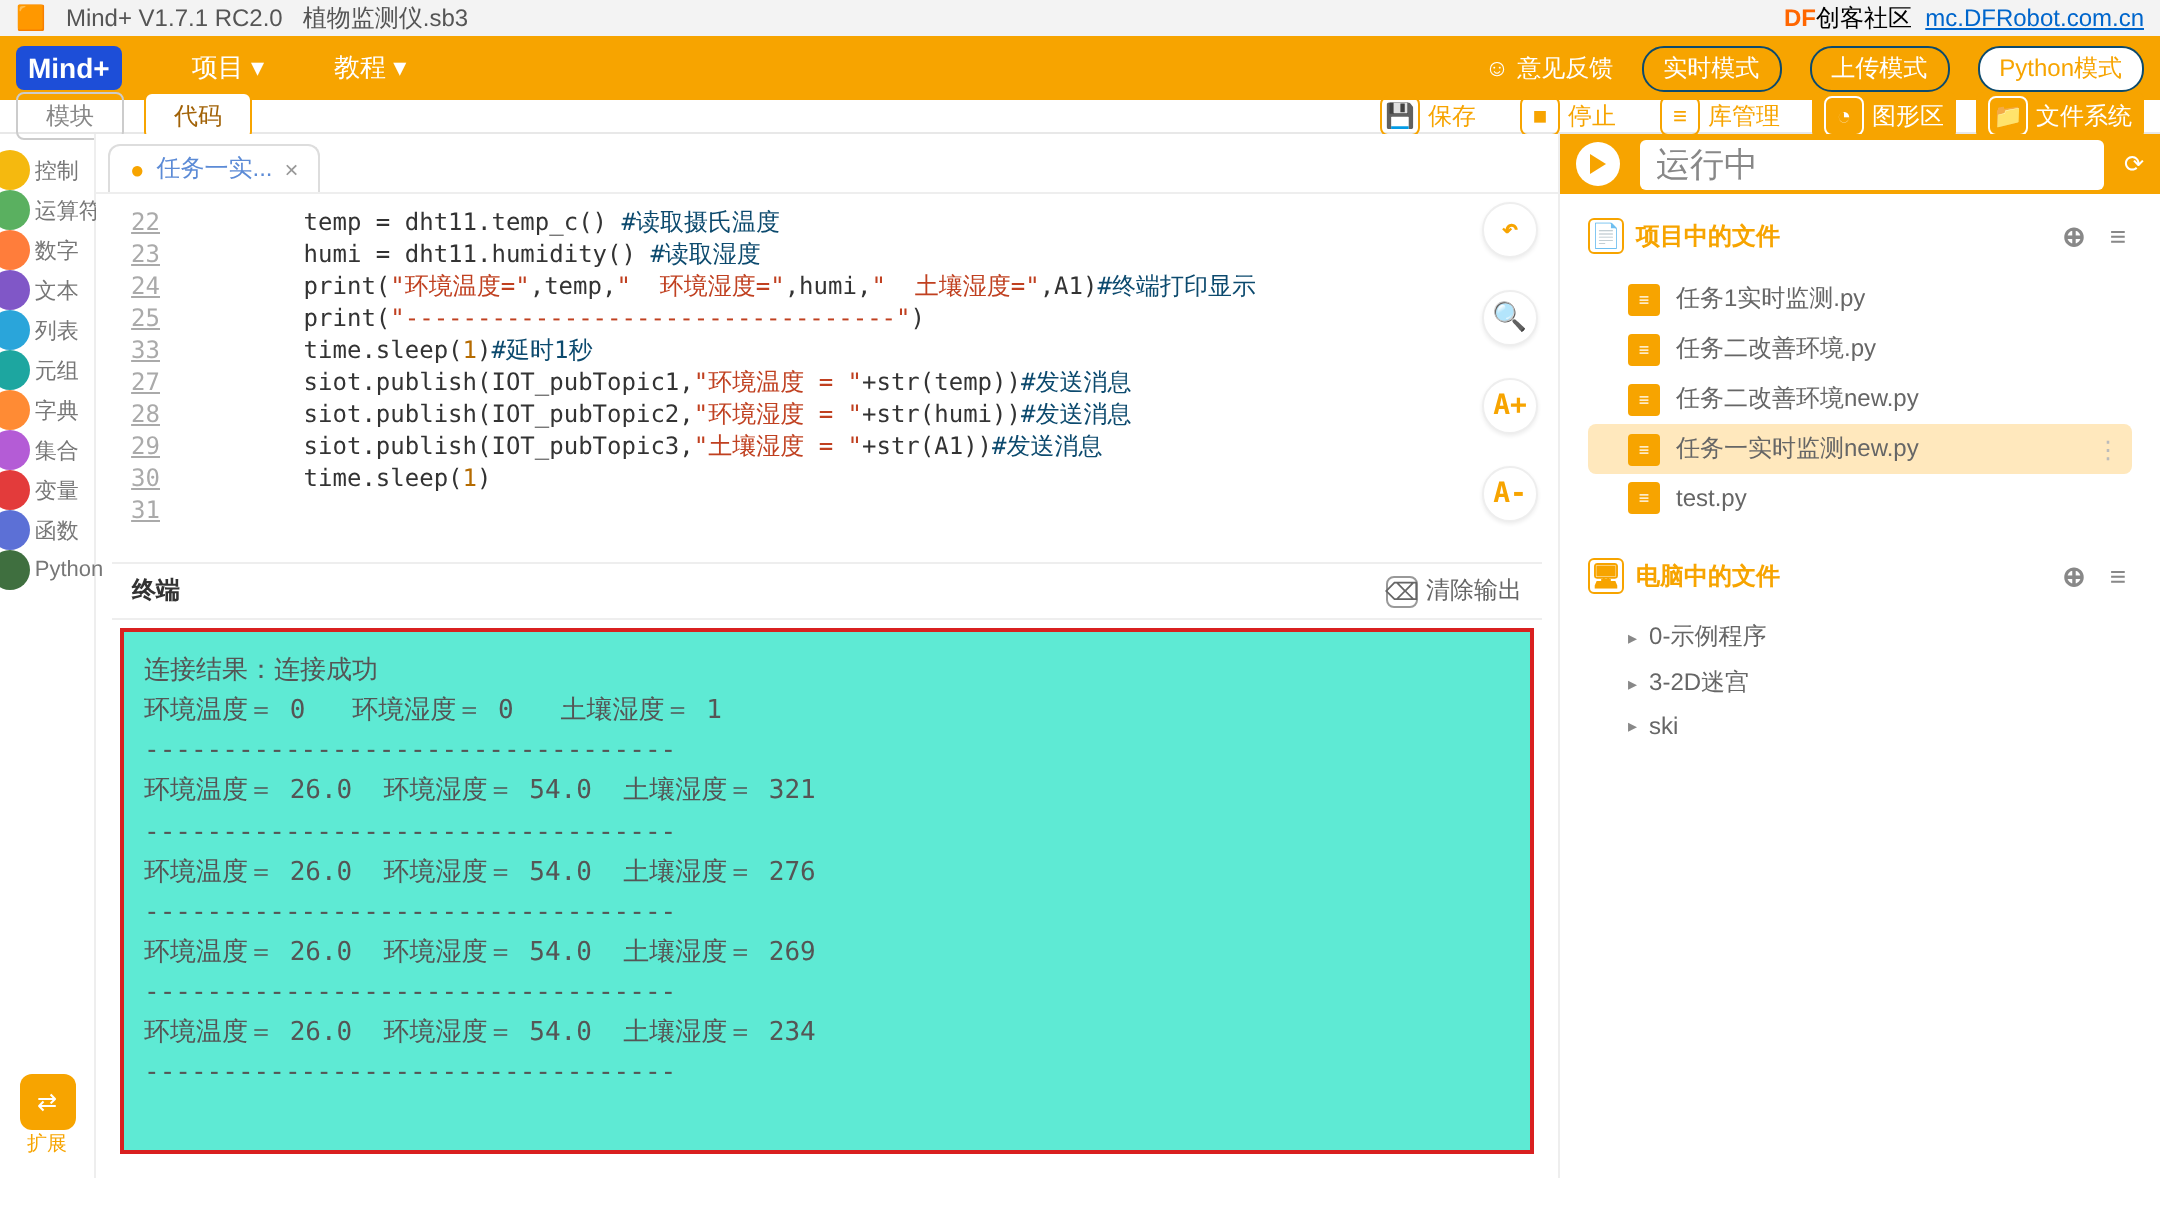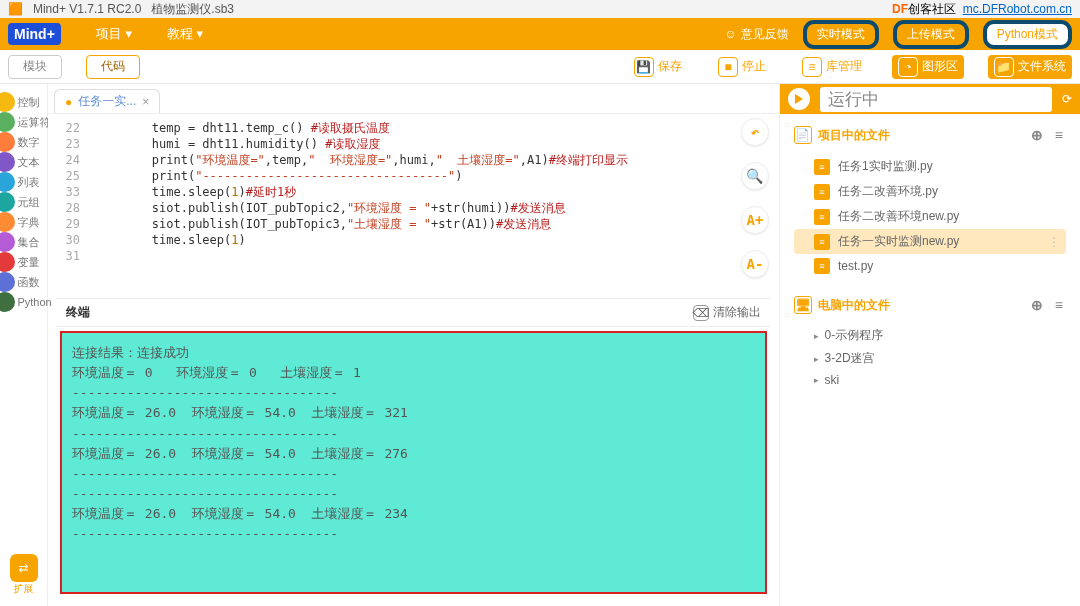--- a/index.html
+++ b/index.html
@@ -6,25 +6,25 @@
   body { font-family: "Microsoft YaHei", Arial, sans-serif; font-size: 12px; color: #333; background: #fff; width: 1080px; height: 606px; overflow: hidden; }
 
   .titlebar { height: 18px; padding: 0 8px; display: flex; align-items: center; gap: 10px; font-size: 12px; color: #555; background: #f3f3f3; }
   .titlebar .right { margin-left: auto; color: #000; }
   .titlebar .df { color: #f60; font-weight: bold; }
 
   .menubar { height: 32px; background: #f7a400; display: flex; align-items: center; padding: 0 8px; color: #fff; gap: 14px; }
   .menubar .logo { font-weight: bold; font-size: 14px; padding: 3px 6px; background: #1d4ed8; border-radius: 4px; }
   .menubar .menuitem { cursor: pointer; font-size: 13px; margin-left: 21px; }
   .menubar .spacer { flex: 1; }
-  .menubar .pill { border: 4px solid #0c4a6e; border-radius: 11px; padding: 2px 10px; font-size: 12px; cursor: pointer; }
+  .menubar .pill { border: 1px solid #0c4a6e; border-radius: 11px; padding: 2px 10px; font-size: 12px; cursor: pointer; }
   .menubar .pill.active { background: #fff; color: #f7a400; }
   .feedback { display: flex; align-items: center; gap: 4px; cursor: pointer; }
 
-  .topbar { height: 34px; border-bottom: 1px solid #e8e8e8; display: flex; align-items: center; padding: 0 8px; gap: 24px; }
+  .topbar { height: 17px; border-bottom: 1px solid #e8e8e8; display: flex; align-items: center; padding: 0 8px; gap: 10px; }
   .topbar .tab { padding: 4px 14px; border: 1px solid #f7a400; border-radius: 4px; color: #a16207; cursor: pointer; font-size: 12px; height: 24px; display: flex; align-items: center; }
   .topbar .tab.strong { background: #fff; }
   .topbar .tab.plain { color: #888; border-color: #ccc; }
   .topbar .spacer { flex: 1; }
   .toolbtn { display: flex; align-items: center; gap: 4px; color: #f7a400; font-size: 12px; cursor: pointer; padding: 2px 6px; border-radius: 4px; }
   .toolbtn .ico { width: 20px; height: 20px; border: 1px solid #f7a400; border-radius: 4px; display: flex; align-items: center; justify-content: center; }
   .toolbtn.filled { background: #f7a400; color: #fff; }
   .toolbtn.filled .ico { border-color: #fff; }
 
   .main { display: flex; height: calc(606px - 18px - 32px - 34px); }
@@ -36,24 +36,24 @@
   .ext { width: 28px; height: 28px; border-radius: 6px; background: #f7a400; display: flex; align-items: center; justify-content: center; color: #fff; cursor: pointer; }
 
   .center { flex: 1; display: flex; flex-direction: column; border-right: 1px solid #eee; min-width: 0; }
   .filetabs { height: 30px; background: #fff; border-bottom: 1px solid #eee; display: flex; align-items: flex-end; padding: 0 6px; position: relative; }
   .filetab { padding: 3px 10px; border: 1px solid #ddd; border-bottom: none; border-radius: 6px 6px 0 0; color: #5c8bd6; font-size: 12px; display: flex; align-items: center; gap: 6px; cursor: pointer; background: #fff; }
   .filetab .close { color: #999; }
   .roundbtn { width: 28px; height: 28px; border-radius: 50%; background: #fff; border: 1px solid #eee; display: flex; align-items: center; justify-content: center; color: #f7a400; font-size: 14px; font-weight: bold; box-shadow: 0 1px 2px rgba(0,0,0,.08); cursor: pointer; }
 
   .editor { flex: 0 0 auto; font-family: Consolas, monospace; font-size: 12px; line-height: 16px; padding: 6px 0 6px 0; height: 178px; background: #fff; position: relative; overflow: hidden; }
   .codeline { display: flex; white-space: pre; }
-  .gutter { width: 46px; text-align: right; color: #aaa; padding-right: 14px; user-select: none; }
+  .gutter { width: 46px; text-align: right; color: #aaa; padding-right: 14px; user-select: none; text-decoration: underline; }
   .code { flex: 1; }
   .str { color: #c04020; }
-  .cmt { color: #b91c1c; }
+  .cmt { color: #0c4a6e; }
   .num { color: #b56b00; }
 
   .editorbtns { position: absolute; right: 10px; top: 4px; display: flex; flex-direction: column; gap: 8px; }
 
   .termwrap { flex: 1; border-top: 1px solid #eee; display: flex; flex-direction: column; min-height: 0; margin: 6px 8px 8px 8px; }
   .termhdr { height: 28px; display: flex; align-items: center; padding: 0 10px; font-size: 12px; border-bottom: 1px solid #eee; }
   .termhdr .sp { flex: 1; }
   .clearbtn { display: flex; align-items: center; gap: 4px; color: #666; cursor: pointer; font-size: 12px; }
   .clearbtn .ico { width: 16px; height: 16px; border: 1px solid #999; border-radius: 4px; display: flex; align-items: center; justify-content: center; }
   .terminal { flex: 1; border: 2px solid #d92020; margin: 4px; padding: 10px 10px; font-family: SimSun, monospace; font-size: 13px; line-height: 1.55; color: #555; overflow: hidden; background: #5eead4; }
@@ -196,20 +196,21 @@
       </div>
     </div>
 
     <div class="editor">
       <div id="codebody">
           <div class="codeline"><span class="gutter">22</span><span class="code">        temp = dht11.temp_c() <span class="cmt">#读取摄氏温度</span></span></div>
           <div class="codeline"><span class="gutter">23</span><span class="code">        humi = dht11.humidity() <span class="cmt">#读取湿度</span></span></div>
           <div class="codeline"><span class="gutter">24</span><span class="code">        print(<span class="str">"环境温度="</span>,temp,<span class="str">"  环境湿度="</span>,humi,<span class="str">"  土壤湿度="</span>,A1)<span class="cmt">#终端打印显示</span></span></div>
           <div class="codeline"><span class="gutter">25</span><span class="code">        print(<span class="str">"----------------------------------"</span>)</span></div>
           <div class="codeline"><span class="gutter">33</span><span class="code">        time.sleep(<span class="num">1</span>)<span class="cmt">#延时1秒</span></span></div>
+          <div class="codeline"><span class="gutter">27</span><span class="code">        siot.publish(IOT_pubTopic1,<span class="str">"环境温度 = "</span>+str(temp))<span class="cmt">#发送消息</span></span></div>
           <div class="codeline"><span class="gutter">28</span><span class="code">        siot.publish(IOT_pubTopic2,<span class="str">"环境湿度 = "</span>+str(humi))<span class="cmt">#发送消息</span></span></div>
           <div class="codeline"><span class="gutter">29</span><span class="code">        siot.publish(IOT_pubTopic3,<span class="str">"土壤湿度 = "</span>+str(A1))<span class="cmt">#发送消息</span></span></div>
           <div class="codeline"><span class="gutter">30</span><span class="code">        time.sleep(<span class="num">1</span>)</span></div>
           <div class="codeline"><span class="gutter">31</span><span class="code"></span></div>
         </div>
       <div class="editorbtns">
         <div class="roundbtn">↶</div>
         <div class="roundbtn" style="margin-top:8px">🔍</div>
         <div class="roundbtn" style="margin-top:8px">A+</div>
         <div class="roundbtn" style="margin-top:8px">A-</div>
@@ -227,20 +228,21 @@
           </span>
       </div>
       <div class="terminal" id="termbody">
           <div class="row">连接结果：连接成功</div>
           <div class="row">环境温度＝ 0   环境湿度＝ 0   土壤湿度＝ 1</div>
           <div class="row">----------------------------------</div>
           <div class="row">环境温度＝ 26.0  环境湿度＝ 54.0  土壤湿度＝ 321</div>
           <div class="row">----------------------------------</div>
           <div class="row">环境温度＝ 26.0  环境湿度＝ 54.0  土壤湿度＝ 276</div>
           <div class="row">----------------------------------</div>
+          <div class="row">环境温度＝ 26.0  环境湿度＝ 54.0  土壤湿度＝ 269</div>
           <div class="row">----------------------------------</div>
           <div class="row">环境温度＝ 26.0  环境湿度＝ 54.0  土壤湿度＝ 234</div>
           <div class="row">----------------------------------</div>
         </div>
     </div>
 
   </div>
 
   <div class="rightpane">
     <div class="runbar">

